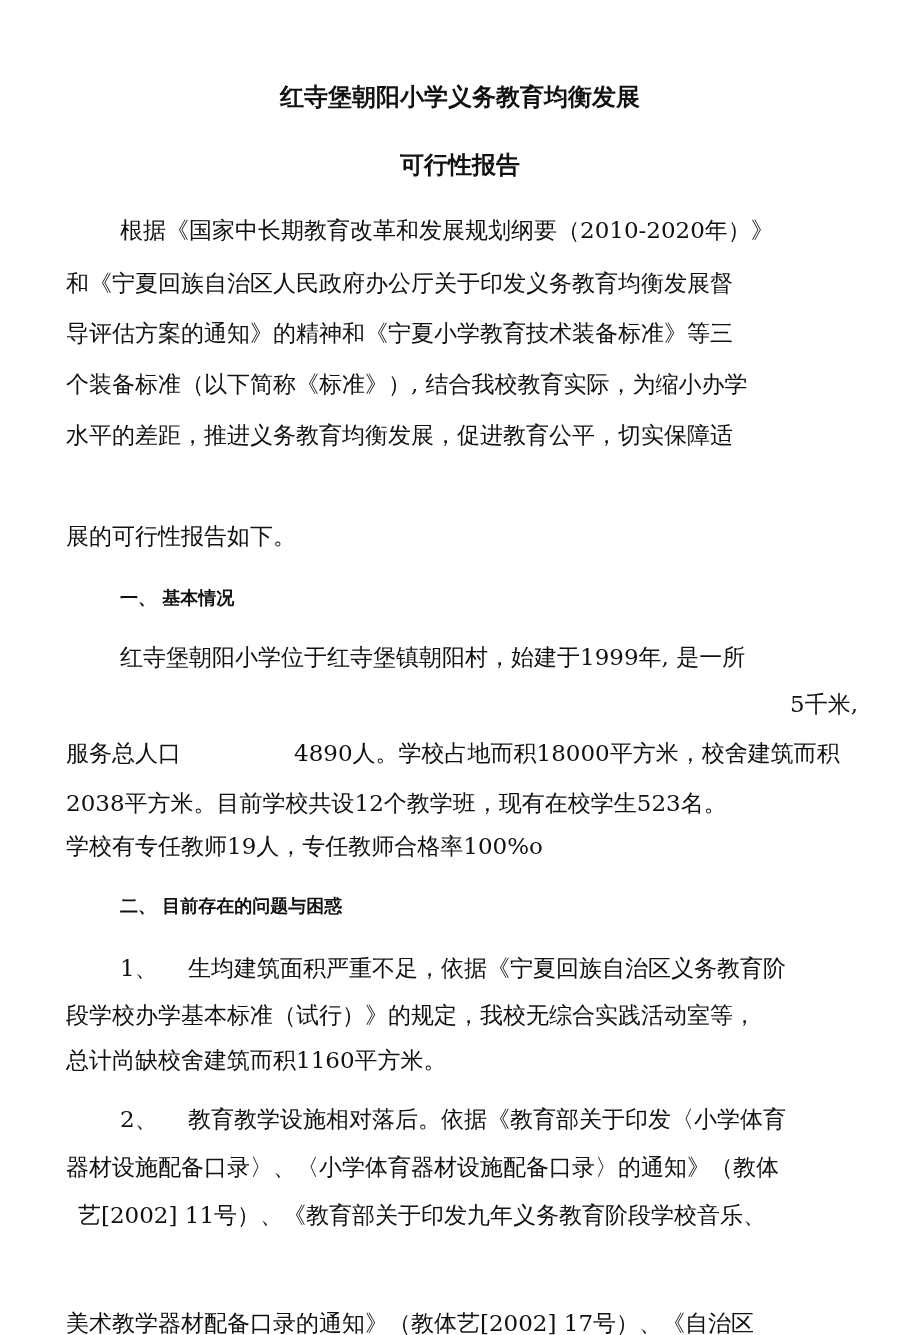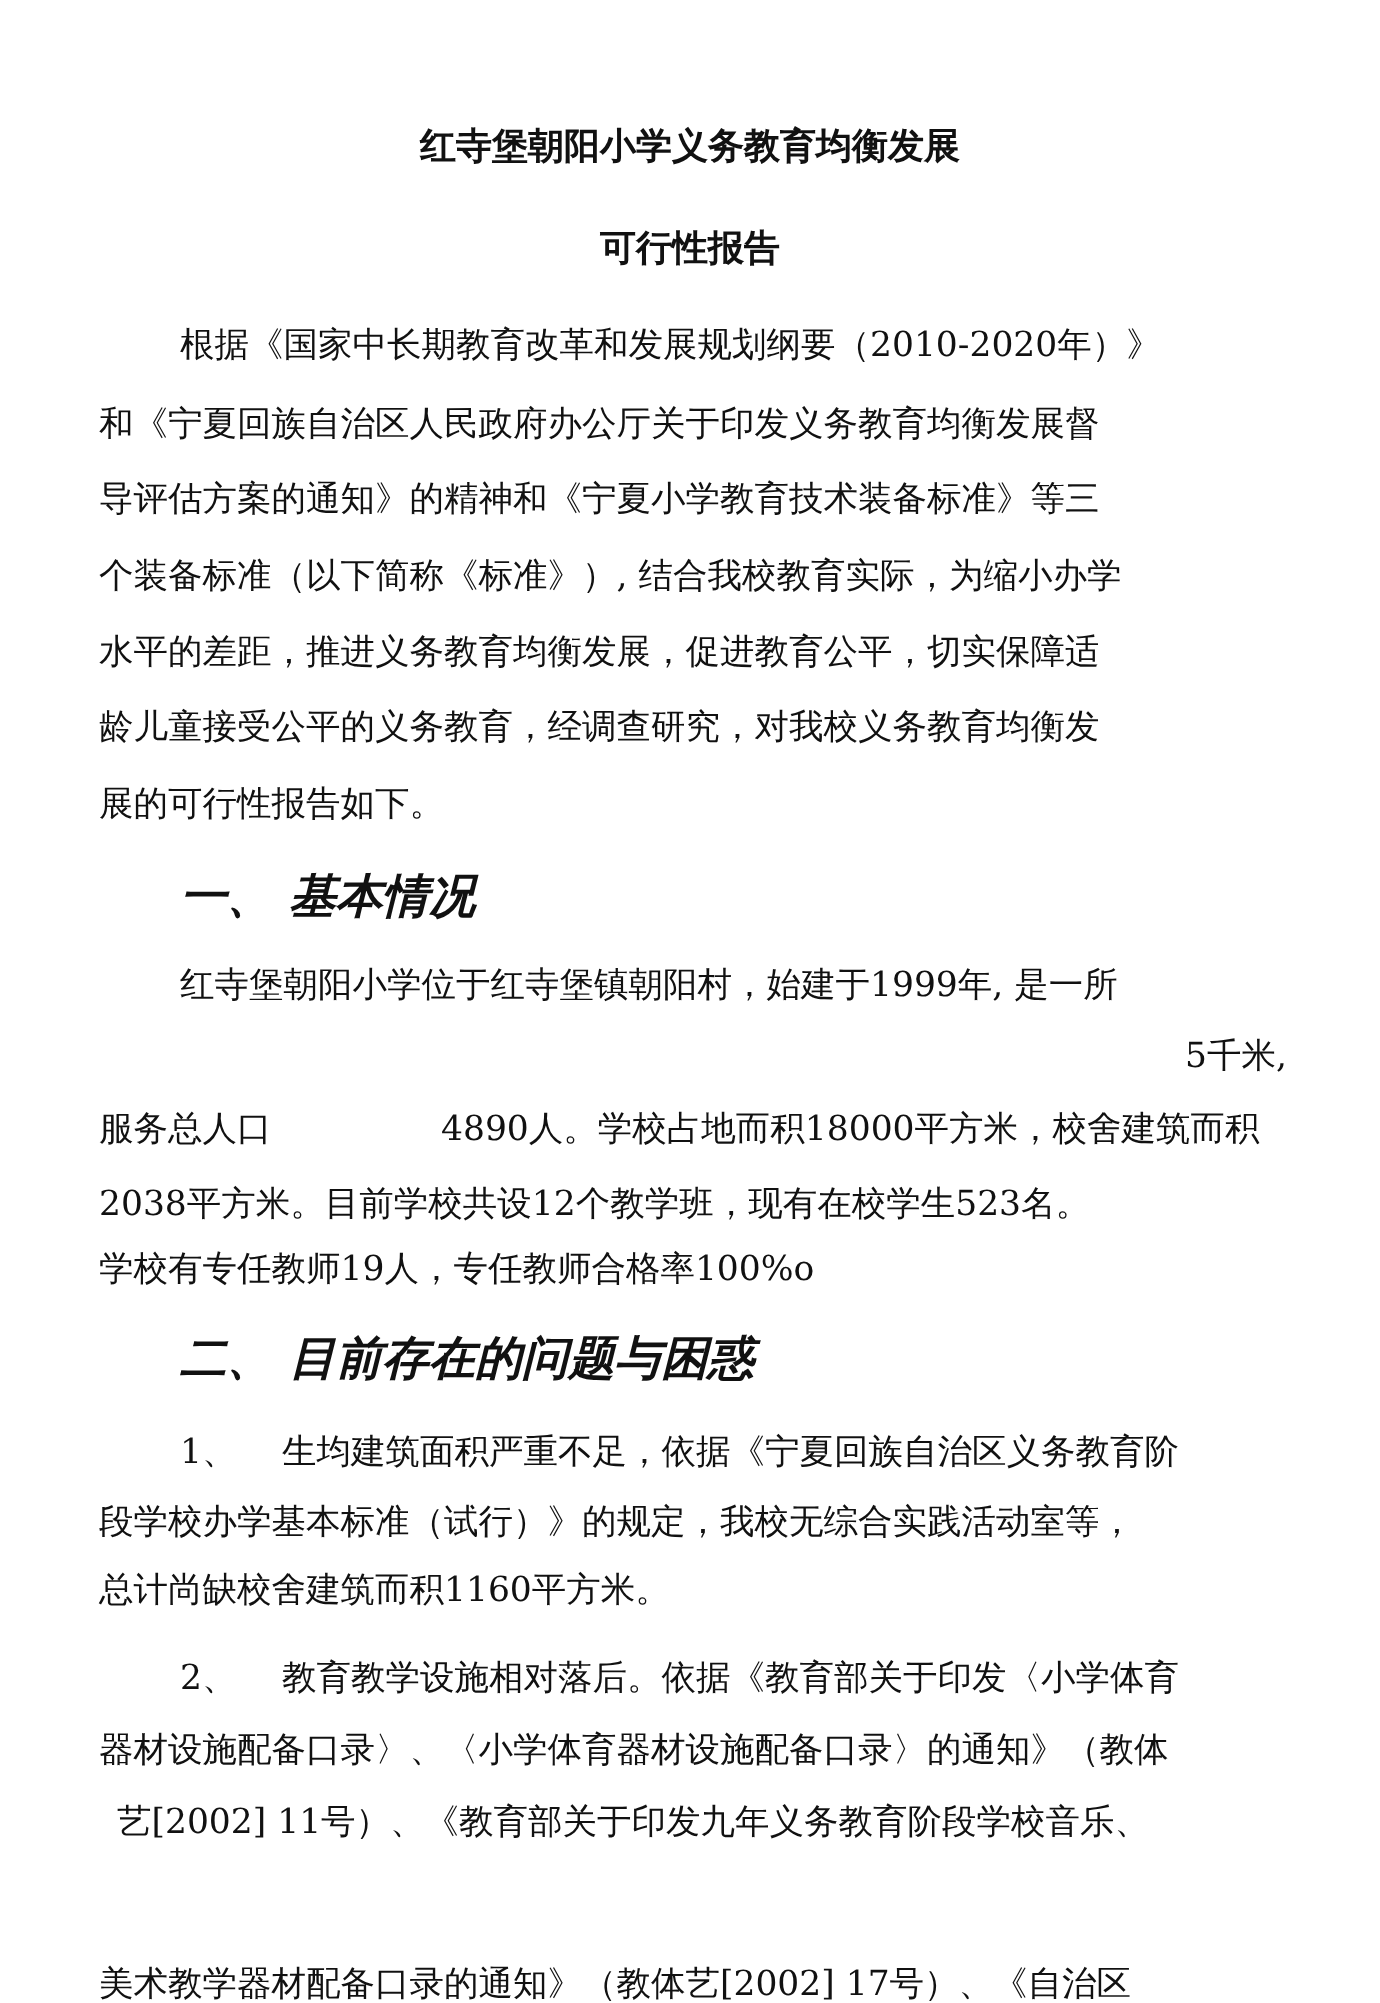--- a/index.html
+++ b/index.html
@@ -32,38 +32,36 @@
       font-family: "DejaVu Sans", "Liberation Sans", sans-serif;
       font-weight: bold;
       font-size: 24px;
       left: 0;
       width: 920px;
       text-align: center;
     }
     .heading {
       font-family: "DejaVu Sans", "Liberation Sans", sans-serif;
       font-weight: bold;
-      font-size: 31px;
-      font-style: italic;
+      font-size: 18px;
     }
   </style>
 </head>
 <body>
 
 <div class="page">
 
   <div class="line title" style="top:82px;">红寺堡朝阳小学义务教育均衡发展</div>
   <div class="line title" style="top:150px;text-align:center;">可行性报告</div>
 
   <div class="line" style="left:120px; top:215px;">根据《国家中长期教育改革和发展规划纲要（2010-2020年）》</div>
   <div class="line" style="left:66px; top:268px;">和《宁夏回族自治区人民政府办公厅关于印发义务教育均衡发展督</div>
   <div class="line" style="left:66px; top:318px;">导评估方案的通知》的精神和《宁夏小学教育技术装备标准》等三</div>
   <div class="line" style="left:66px; top:420px;">水平的差距，推进义务教育均衡发展，促进教育公平，切实保障适</div>
   <div class="line" style="left:66px; top:369px;">个装备标准（以下简称《标准》）, 结合我校教育实际，为缩小办学</div>
-  <div class="line" style="left:66px; top:470px;">龄儿童接受公平的义务教育，经调查研究，对我校义务教育均衡发</div>
   <div class="line" style="left:66px; top:521px;">展的可行性报告如下。</div>
 
   <div class="line heading" style="left:120px; top:583px;">一、 基本情况</div>
 
   <div class="line" style="left:120px; top:642px;">红寺堡朝阳小学位于红寺堡镇朝阳村，始建于1999年, 是一所</div>
   <div class="line" style="left:790px; top:689px;">5千米,</div>
   <div class="line" style="left:66px; top:738px;">服务总人口</div>
   <div class="line" style="left:294px; top:738px;">4890人。学校占地而积18000平方米，校舍建筑而积</div>
   <div class="line" style="left:66px; top:788px;text-align:right;">2038平方米。目前学校共设12个教学班，现有在校学生523名。</div>
   <div class="line" style="left:66px; top:831px;">学校有专任教师19人，专任教师合格率100%o</div>

